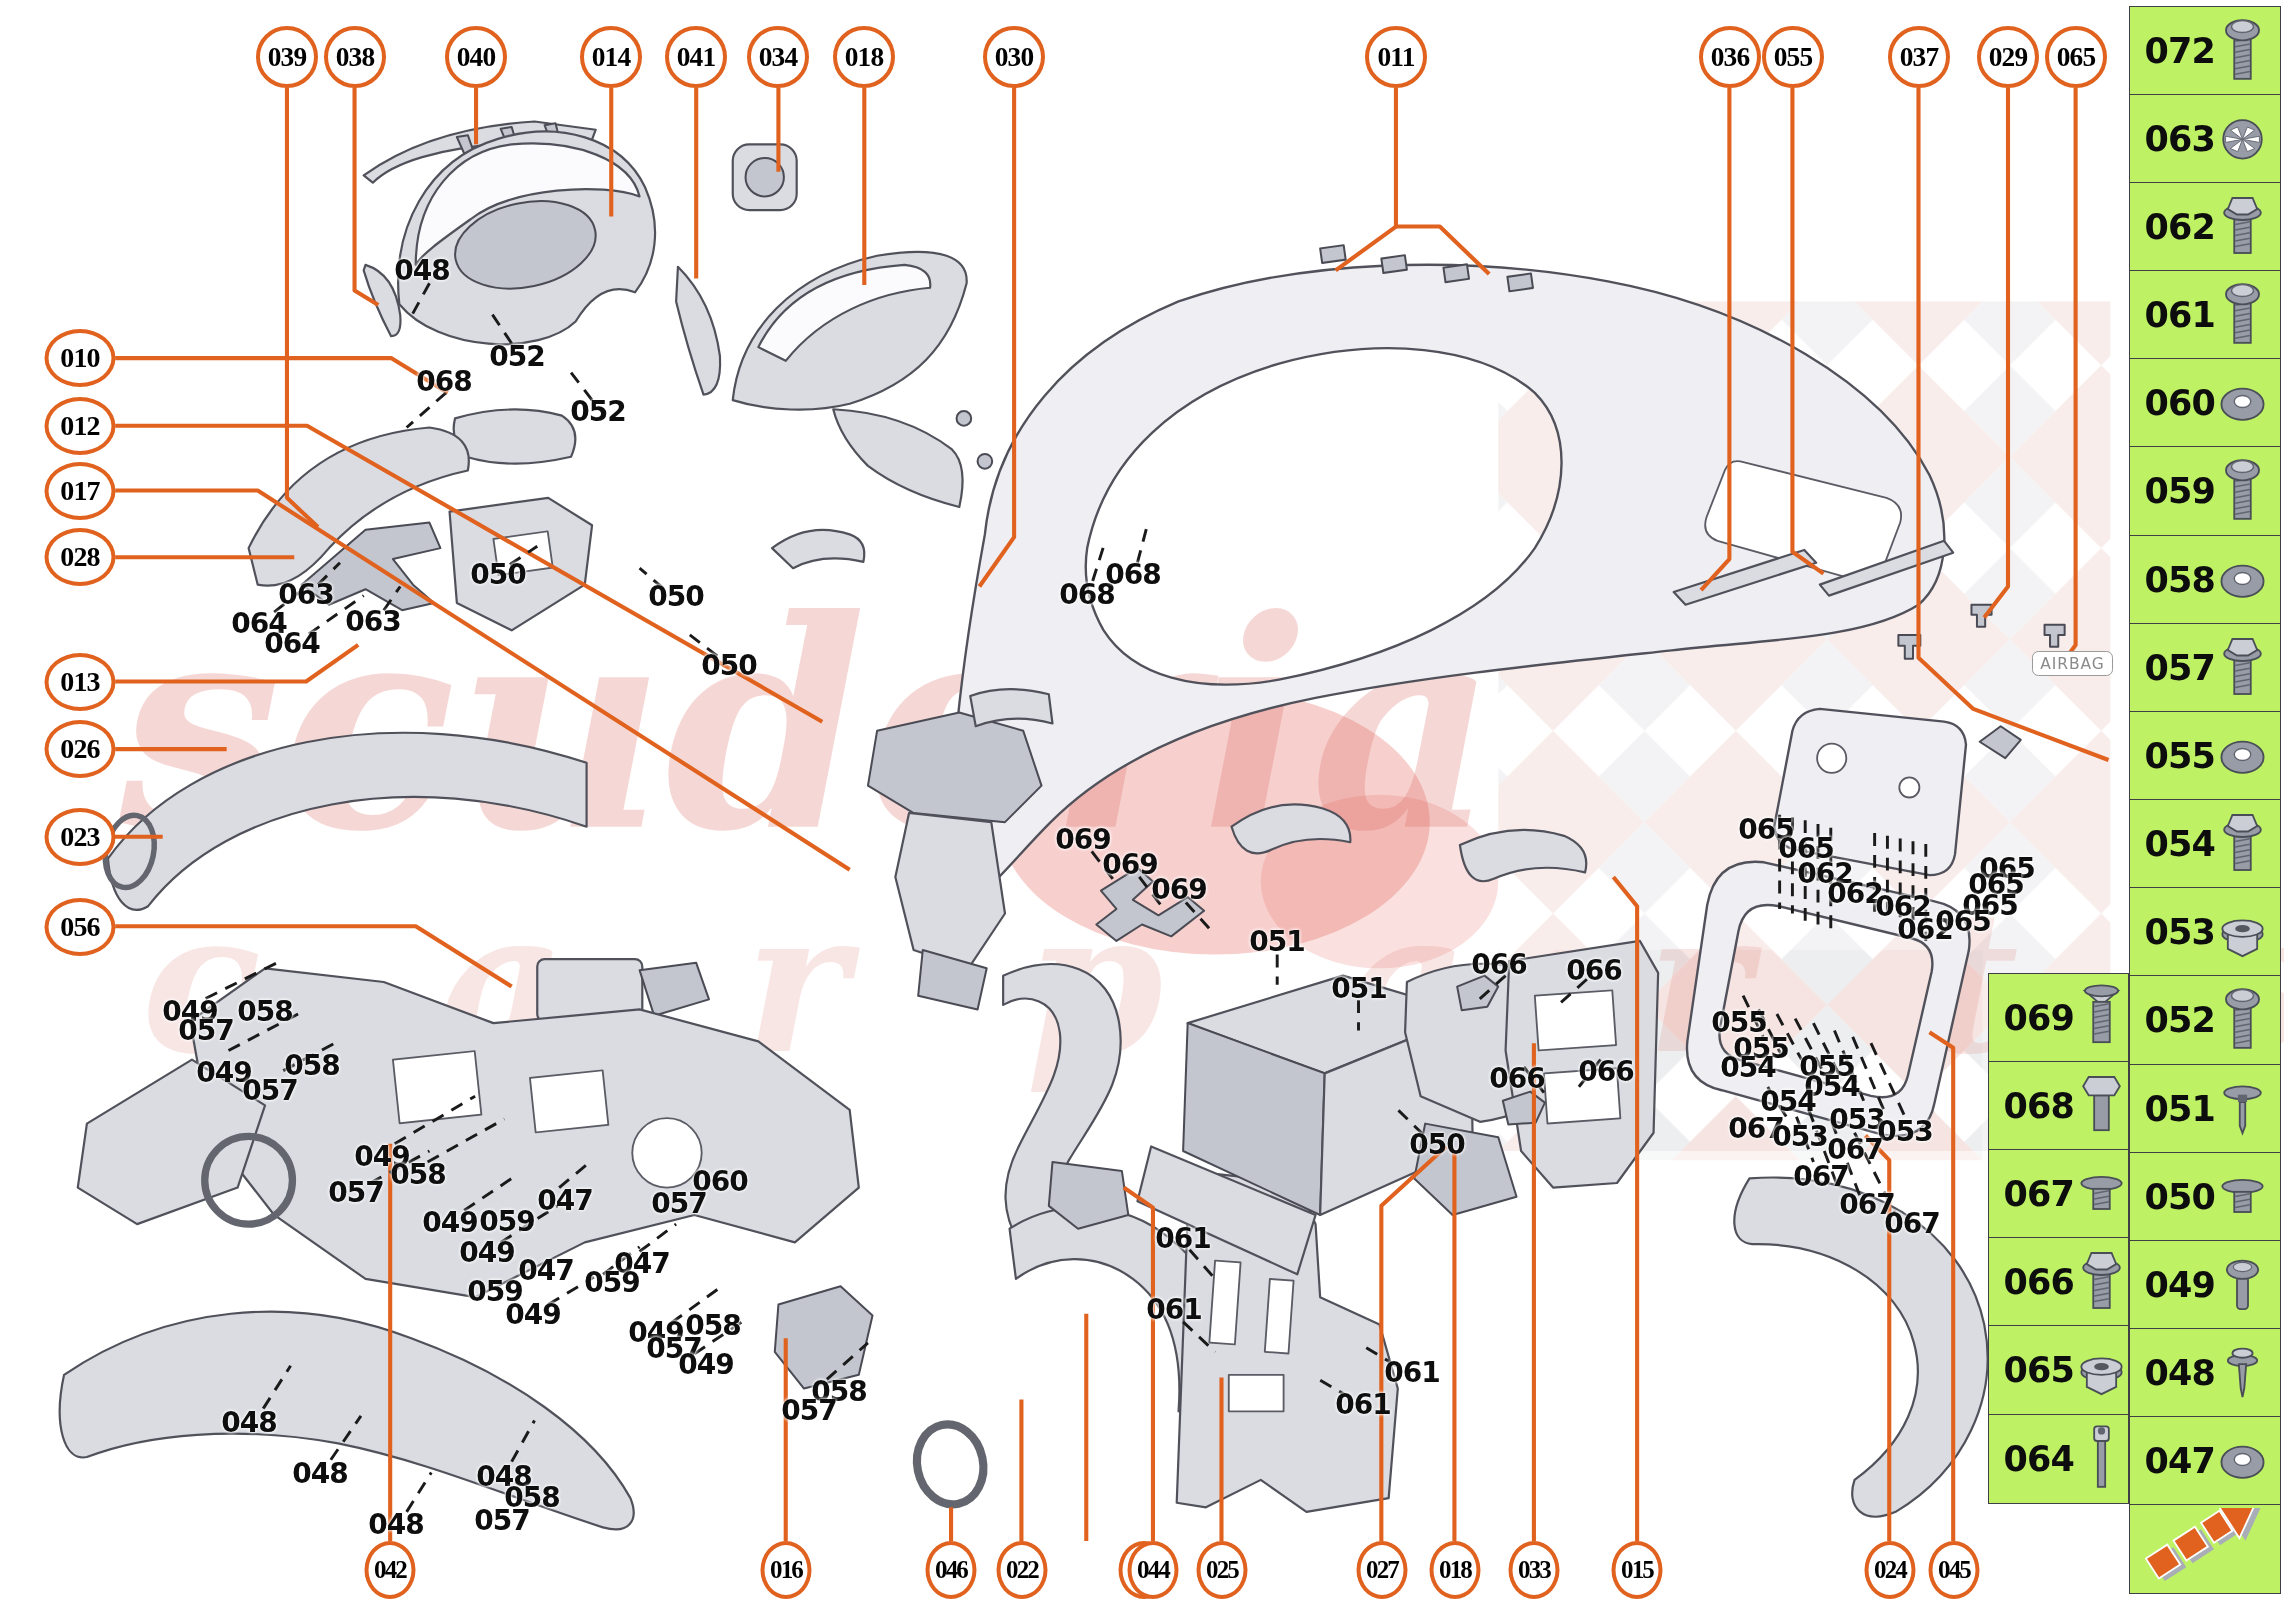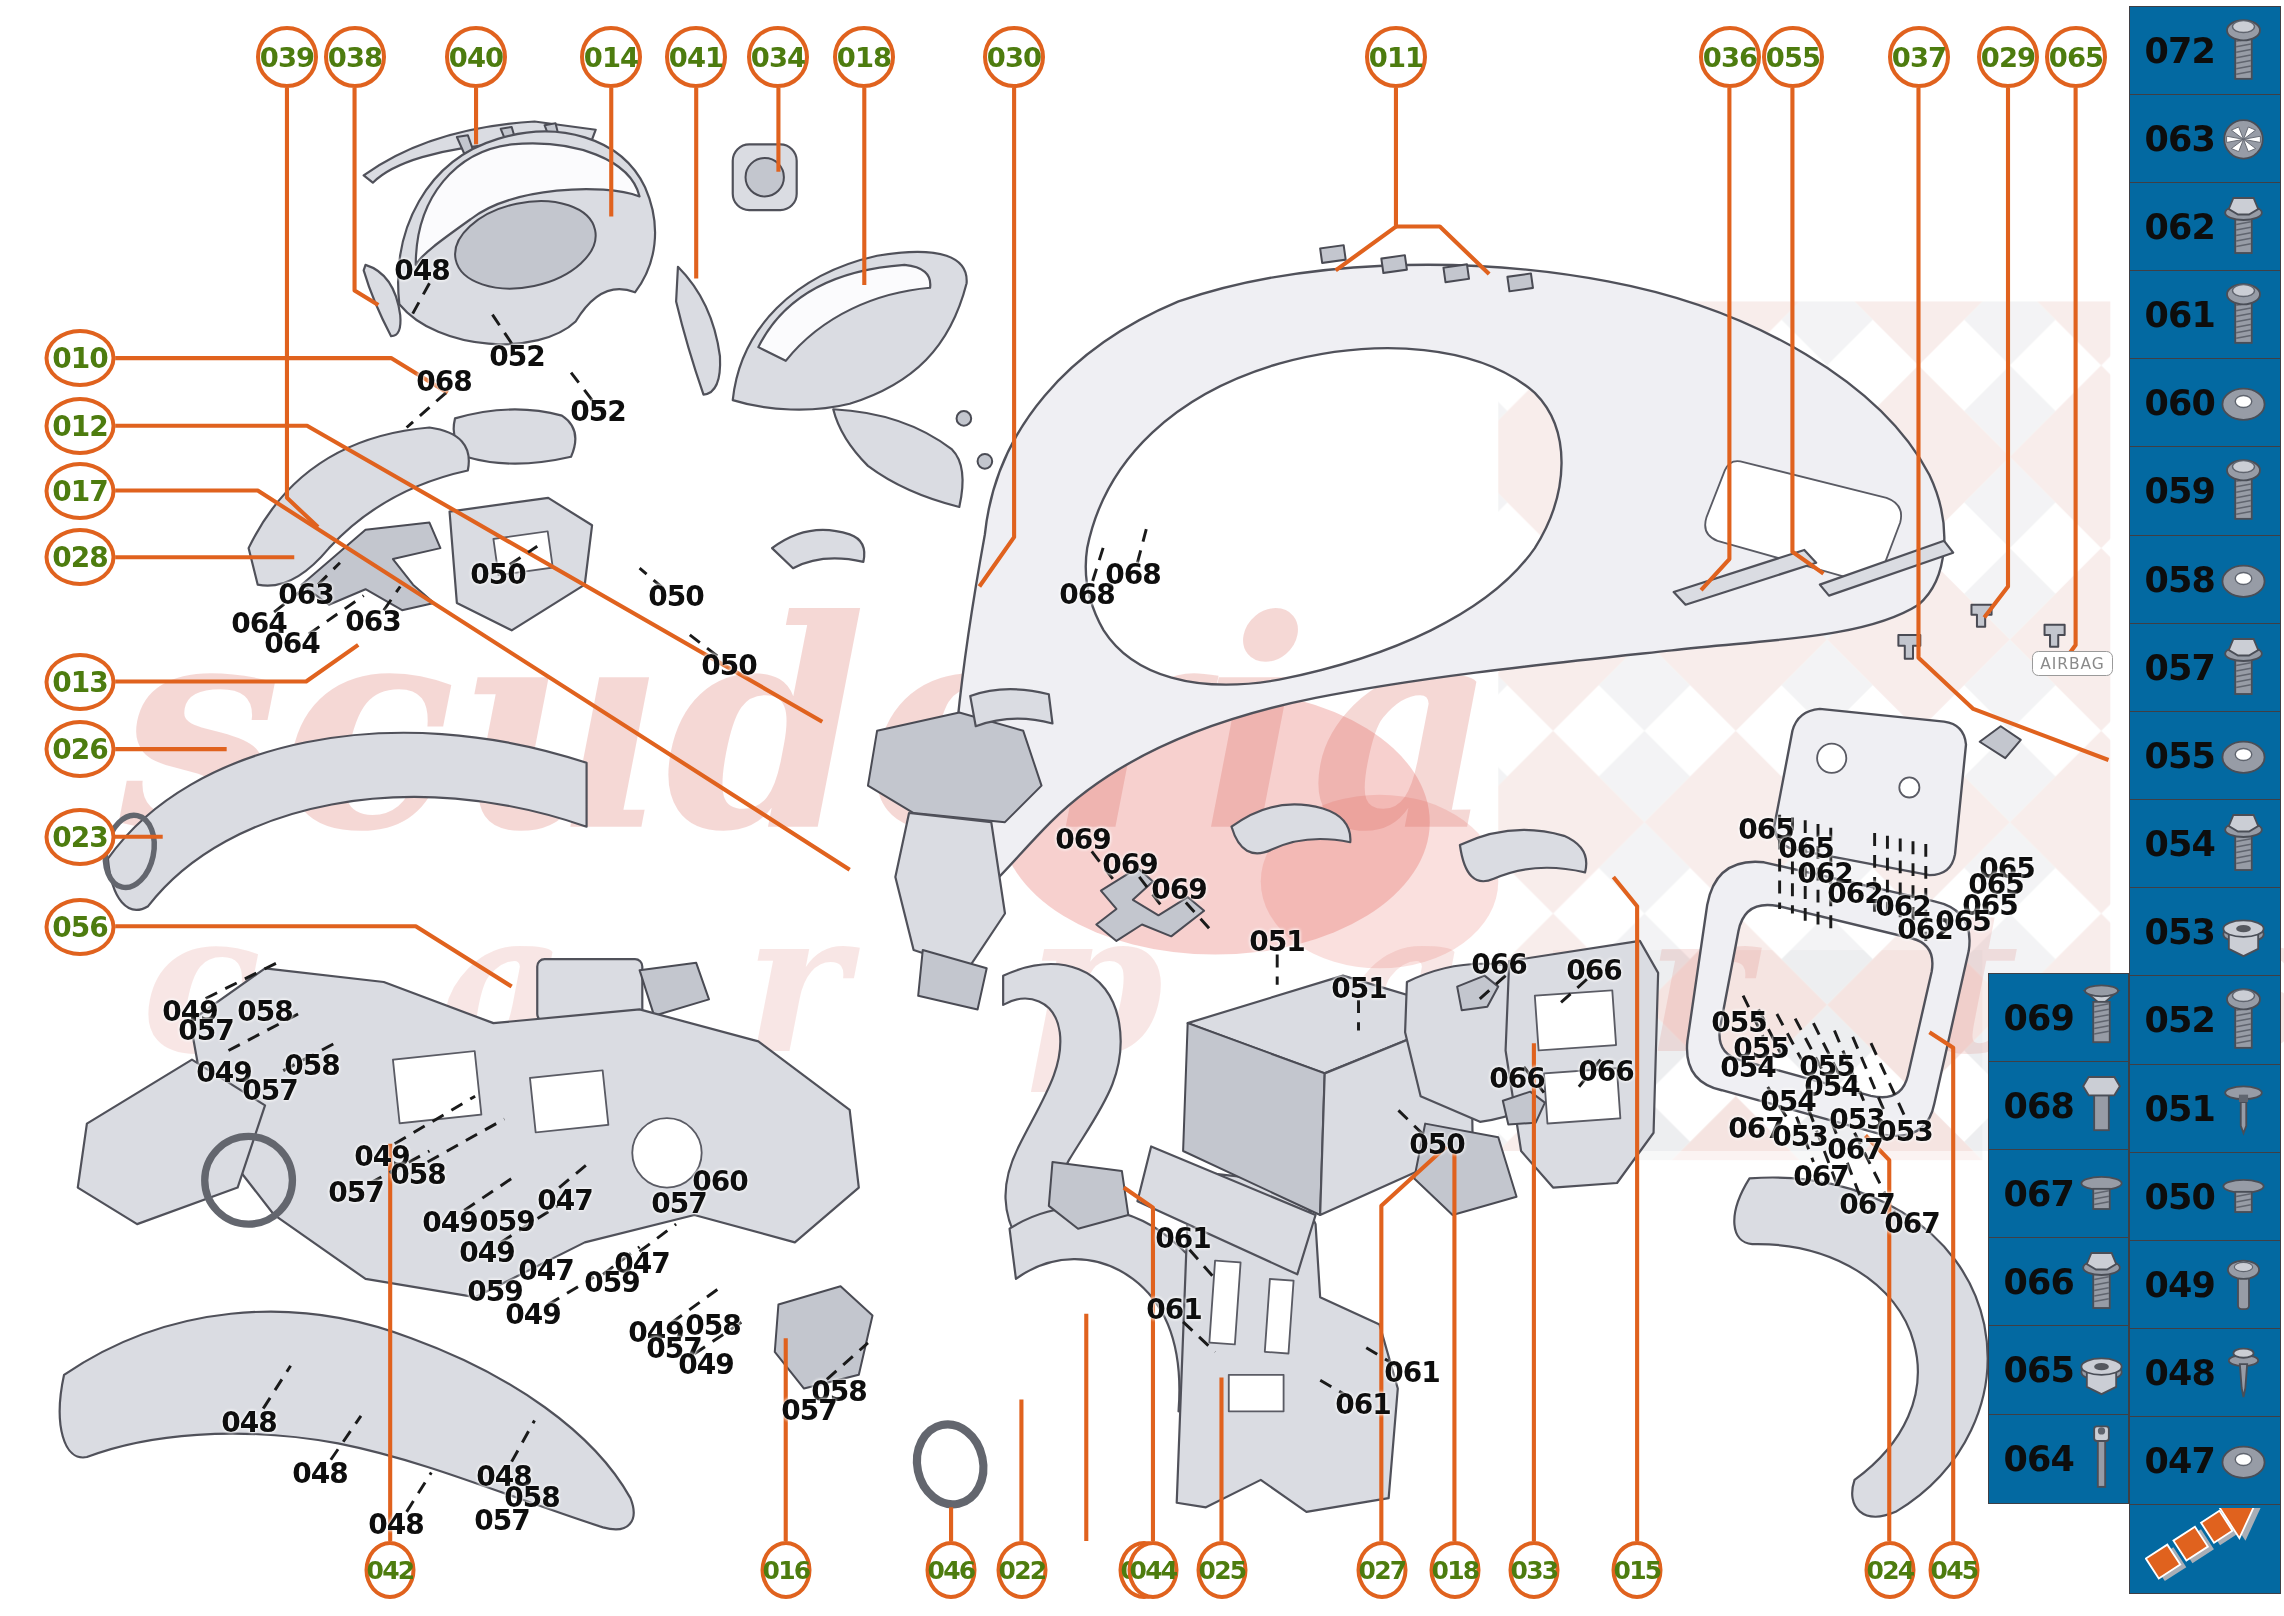--- a/index.html
+++ b/index.html
@@ -9,31 +9,31 @@
   
   .p0{fill:#EFEFF3;stroke:#50515A;stroke-width:2.6;stroke-linejoin:round;}
   .p1{fill:#DADCE2;stroke:#50515A;stroke-width:2.4;stroke-linejoin:round;}
   .p2{fill:#C3C6CE;stroke:#4A4B54;stroke-width:2.2;stroke-linejoin:round;}
   .pw{fill:#FBFBFD;stroke:#50515A;stroke-width:2.4;stroke-linejoin:round;}
   .ph{fill:#ffffff;stroke:#5A5B64;stroke-width:2;stroke-linejoin:round;}
   .pr{fill:none;stroke:#63666E;}
   
   .callout{position:absolute;z-index:4;background:#fff;border:4.6px solid #E0621E;border-radius:50%;
            display:flex;align-items:center;justify-content:center;box-sizing:border-box;
-           font-weight:700;color:#4d7c0f;cursor:pointer;}
+           font-weight:700;color:#000000;cursor:pointer;font-family:Liberation Serif, serif;}
   .co-top{width:62px;height:62px;font-size:27.4px;letter-spacing:-0.9px;}
   .co-left{width:71px;height:58px;font-size:28px;letter-spacing:-0.9px;}
   .co-bottom{width:51px;height:58px;font-size:25px;letter-spacing:-1.8px;}
   
   .plabel{position:absolute;z-index:3;transform:translate(-50%,-50%);font-weight:700;
           font-size:28px;color:#0e0e0e;letter-spacing:-0.9px;white-space:nowrap;
           text-shadow:0 0 3.7px #fff,0 0 3.7px #fff;}
   
-  .fcell{position:absolute;z-index:2;background:#0369a1;border:1.8px solid #3F3F45;box-sizing:border-box;
-         display:flex;align-items:center;justify-content:space-between;padding:0 9.1px 0 14.6px;cursor:pointer;}
+  .fcell{position:absolute;z-index:2;background:#bef264;border:1.8px solid #3F3F45;box-sizing:border-box;
+         display:flex;align-items:center;padding:0 9.1px 0 14.6px;cursor:pointer;}
   .fcell .fnum{font-weight:700;font-size:35px;color:#0d0d0d;letter-spacing:-0.9px;}
   .fcell svg{flex:0 0 auto;}
   
   .airbag{position:absolute;z-index:3;border:1.8px solid #9a9a9a;border-radius:6.4px;background:#fff;
           color:#8a8a8a;font-size:15.5px;font-weight:400;letter-spacing:0.9px;padding:2.7px 7.3px;}
 </style>
 </head>
 <body>
 
 <div class="stage">

